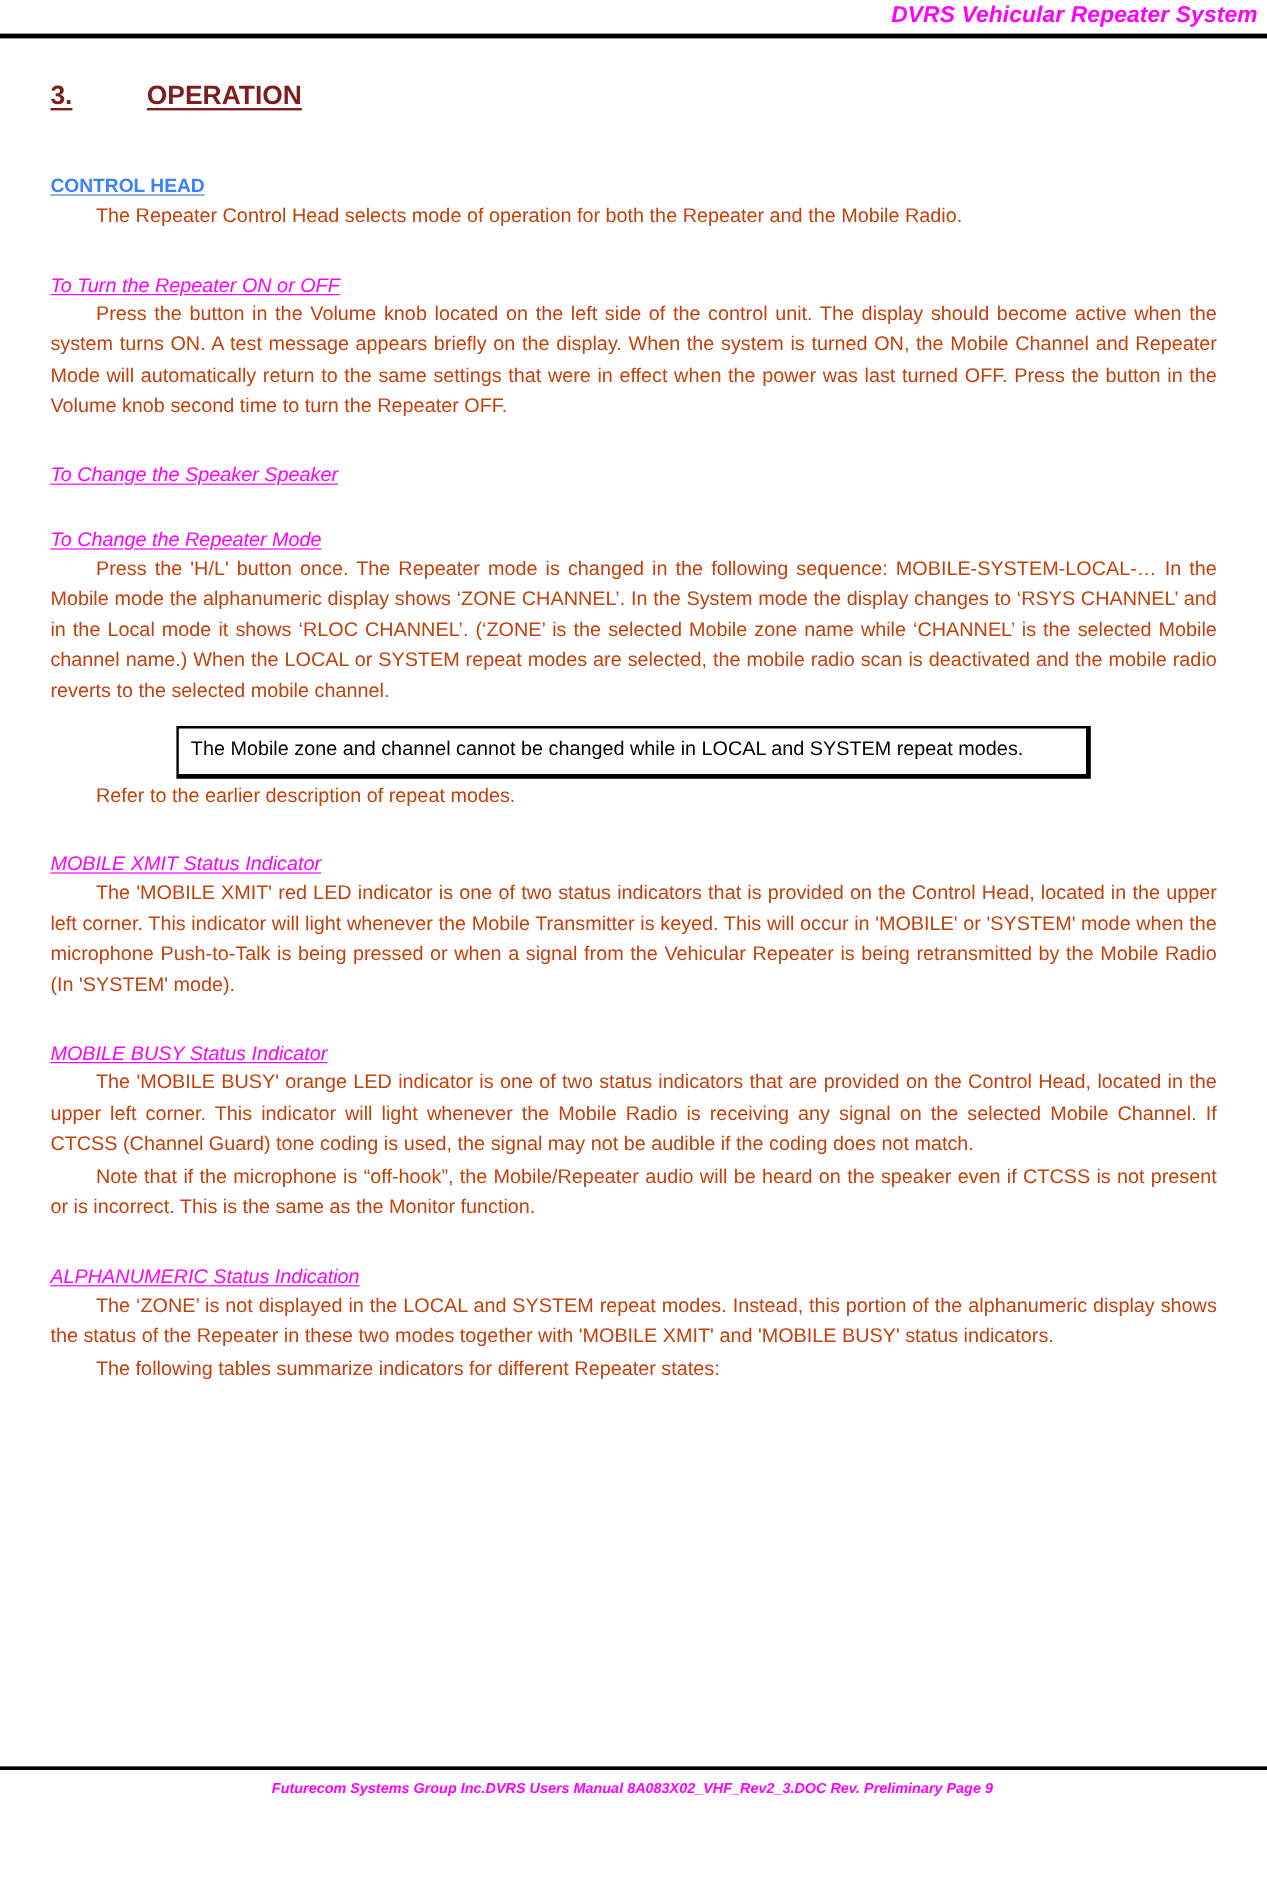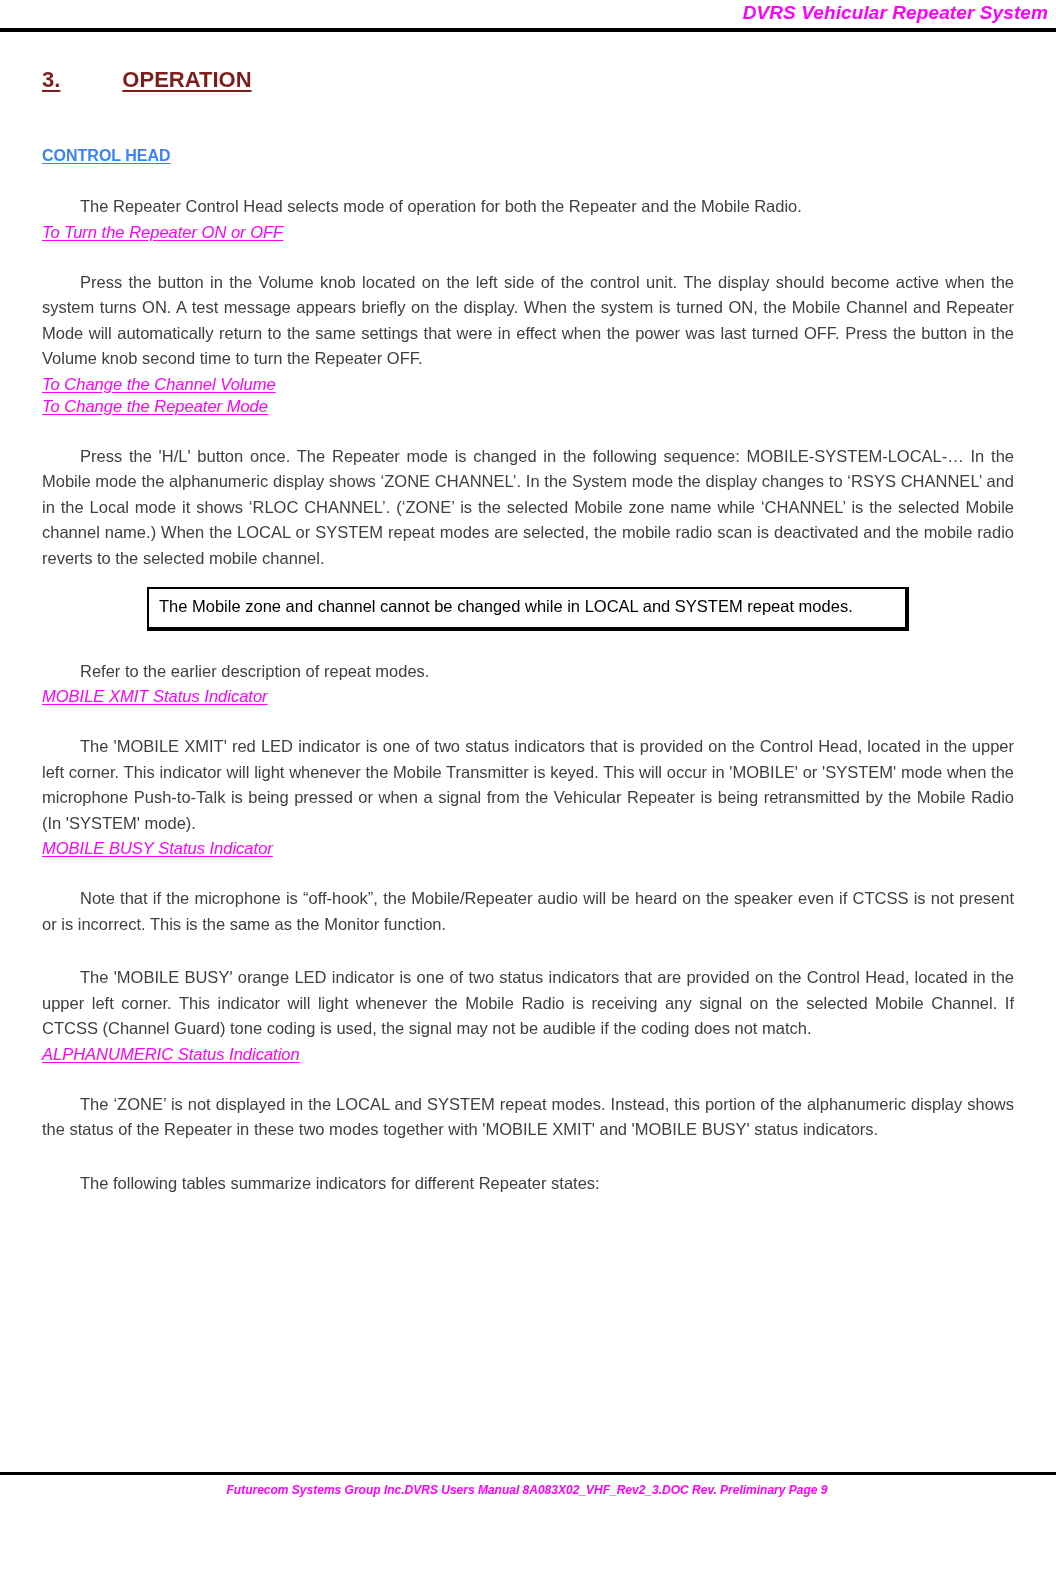--- a/index.html
+++ b/index.html
@@ -92,30 +92,30 @@
   
   .h-mag {
     font-size: 16.5px;
     font-style: italic;
     color: #FF00FF;
     text-decoration: underline;
     text-underline-offset: 2px;
     line-height: 20px;
     display: inline-block;
   }
-  .h-mag-wrap { margin: 2px 0 0 0; }
+  .h-mag-wrap { margin: 34px 0 0 0; }
 
   
   p.body {
     font-size: 16.5px;
     line-height: 25.5px;
-    margin: 28px 0 0 0;
+    margin: 2px 0 0 0;
     text-align: justify;
     text-justify: inter-word;
-    color: #404040;
+    color: #c2410c;
   }
   p.body.indent { text-indent: 38px; }
   p.body.noindent-left { text-indent: 38px; text-align: left; }
 
   
   .note-title {
     text-align: center;
     font-size: 17px;
     font-weight: bold;
     font-style: italic;
@@ -186,42 +186,42 @@
       <span class="h-blue">CONTROL HEAD</span>
     </div>
     <p class="body noindent-left">The Repeater Control Head selects mode of operation for both the Repeater and the Mobile Radio.</p>
 
     <div class="h-mag-wrap">
       <span class="h-mag">To Turn the Repeater ON or OFF</span>
     </div>
     <p class="body indent">Press the button in the Volume knob located on the left side of the control unit. The display should become active when the system turns ON. A test message appears briefly on the display. When the system is turned ON, the Mobile Channel and Repeater Mode will automatically return to the same settings that were in effect when the power was last turned OFF. Press the button in the Volume knob second time to turn the Repeater OFF.</p>
 
     <div class="h-mag-wrap">
-      <span class="h-mag">To Change the Channel Volume</span>
+      <span class="h-mag">To Change the Speaker Speaker</span>
     </div>
 
     <div class="h-mag-wrap">
       <span class="h-mag">To Change the Repeater Mode</span>
     </div>
     <p class="body indent">Press the 'H/L' button once. The Repeater mode is changed in the following sequence: MOBILE-SYSTEM-LOCAL-… In the Mobile mode the alphanumeric display shows ‘ZONE CHANNEL’. In the System mode the display changes to ‘RSYS CHANNEL’ and in the Local mode it shows ‘RLOC CHANNEL’. (‘ZONE’ is the selected Mobile zone name while ‘CHANNEL’ is the selected Mobile channel name.) When the LOCAL or SYSTEM repeat modes are selected, the mobile radio scan is deactivated and the mobile radio reverts to the selected mobile channel.</p>
 
     <div class="note-box">The Mobile zone and channel cannot be changed while in LOCAL and SYSTEM repeat modes.</div>
 
     <p class="body noindent-left">Refer to the earlier description of repeat modes.</p>
 
     <div class="h-mag-wrap">
       <span class="h-mag">MOBILE XMIT Status Indicator</span>
     </div>
     <p class="body indent">The 'MOBILE XMIT' red LED indicator is one of two status indicators that is provided on the Control Head, located in the upper left corner. This indicator will light whenever the Mobile Transmitter is keyed. This will occur in 'MOBILE' or 'SYSTEM' mode when the microphone Push-to-Talk is being pressed or when a signal from the Vehicular Repeater is being retransmitted by the Mobile Radio (In 'SYSTEM' mode).</p>
 
     <div class="h-mag-wrap">
       <span class="h-mag">MOBILE BUSY Status Indicator</span>
     </div>
+    <p class="body indent">The 'MOBILE BUSY' orange LED indicator is one of two status indicators that are provided on the Control Head, located in the upper left corner. This indicator will light whenever the Mobile Radio is receiving any signal on the selected Mobile Channel. If CTCSS (Channel Guard) tone coding is used, the signal may not be audible if the coding does not match.</p>
     <p class="body indent">Note that if the microphone is “off-hook”, the Mobile/Repeater audio will be heard on the speaker even if CTCSS is not present or is incorrect. This is the same as the Monitor function.</p>
-    <p class="body indent">The 'MOBILE BUSY' orange LED indicator is one of two status indicators that are provided on the Control Head, located in the upper left corner. This indicator will light whenever the Mobile Radio is receiving any signal on the selected Mobile Channel. If CTCSS (Channel Guard) tone coding is used, the signal may not be audible if the coding does not match.</p>
 
     <div class="h-mag-wrap">
       <span class="h-mag">ALPHANUMERIC Status Indication</span>
     </div>
     <p class="body indent">The ‘ZONE’ is not displayed in the LOCAL and SYSTEM repeat modes. Instead, this portion of the alphanumeric display shows the status of the Repeater in these two modes together with 'MOBILE XMIT' and 'MOBILE BUSY' status indicators.</p>
     <p class="body noindent-left">The following tables summarize indicators for different Repeater states:</p>
 
   </div>
 
   <div class="footer">

